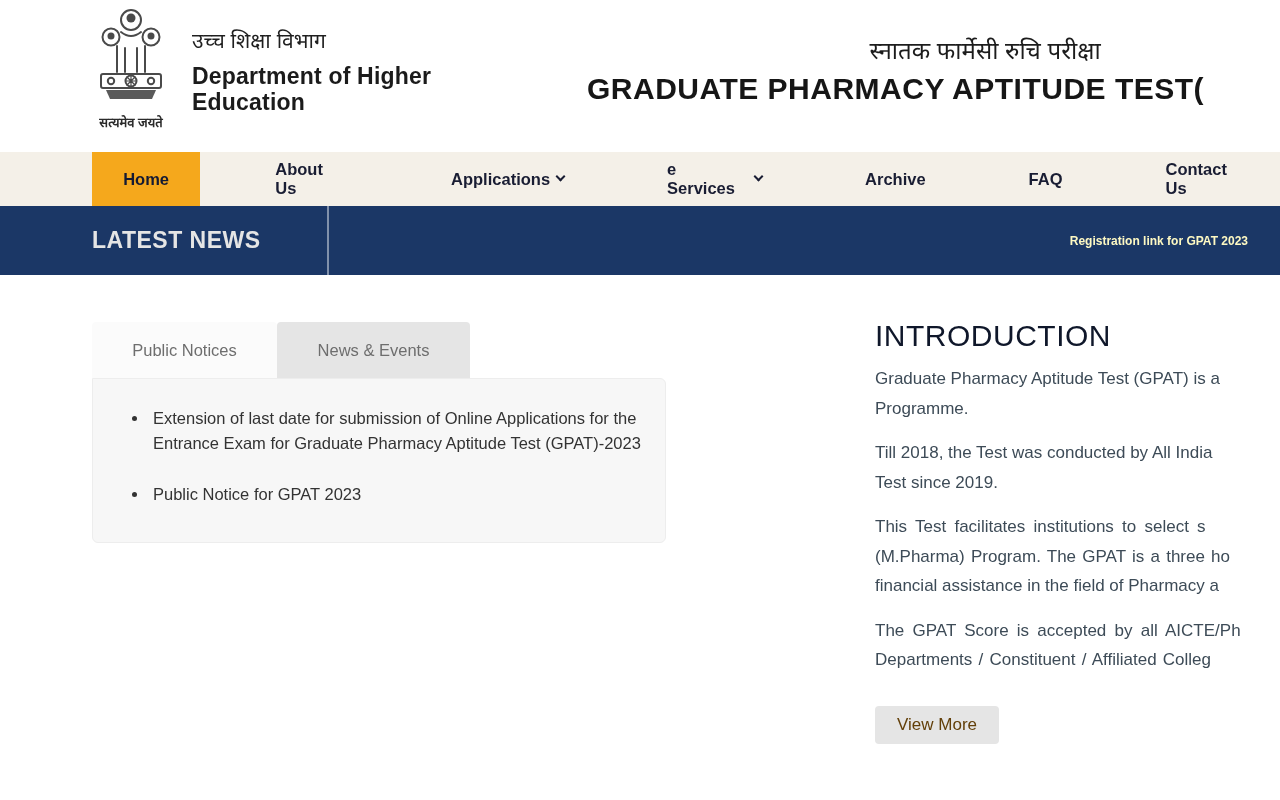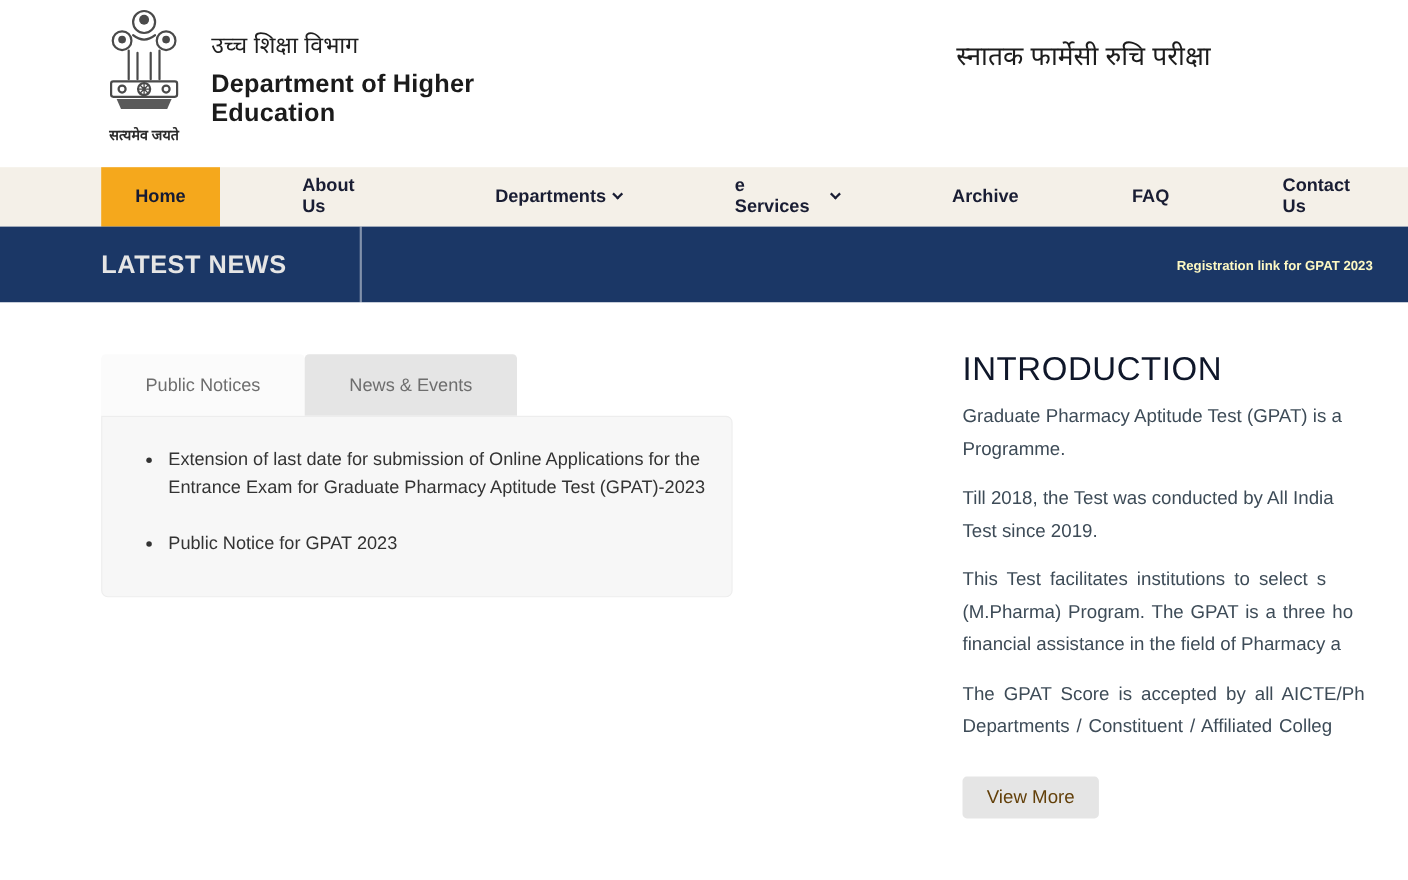--- a/index.html
+++ b/index.html
@@ -97,27 +97,28 @@
     <div class="motto">सत्यमेव जयते</div>
   </div>
 
   <div class="dept">
     <div class="dept-hi">उच्च शिक्षा विभाग</div>
     <div class="dept-en">Department of Higher</div>
     <div class="dept-en">Education</div>
   </div>
 
   <div class="title-hi">स्नातक फार्मेसी रुचि परीक्षा</div>
+  <div class="title-en">GRADUATE PHARMACY APTITUDE TEST(</div>
 </div>
 
 <nav class="navbar">
   <a class="nav-item active">Home</a>
   <a class="nav-item">About Us</a>
   <a class="nav-item">
-    <span>Departments</span>
+    <span>Applications</span>
     <span class="chev"></span>
   </a>
   <a class="nav-item">
     <span>e Services</span>
     <span class="chev"></span>
   </a>
   <a class="nav-item">Archive</a>
   <a class="nav-item">FAQ</a>
   <a class="nav-item">Contact Us</a>
 </nav>

